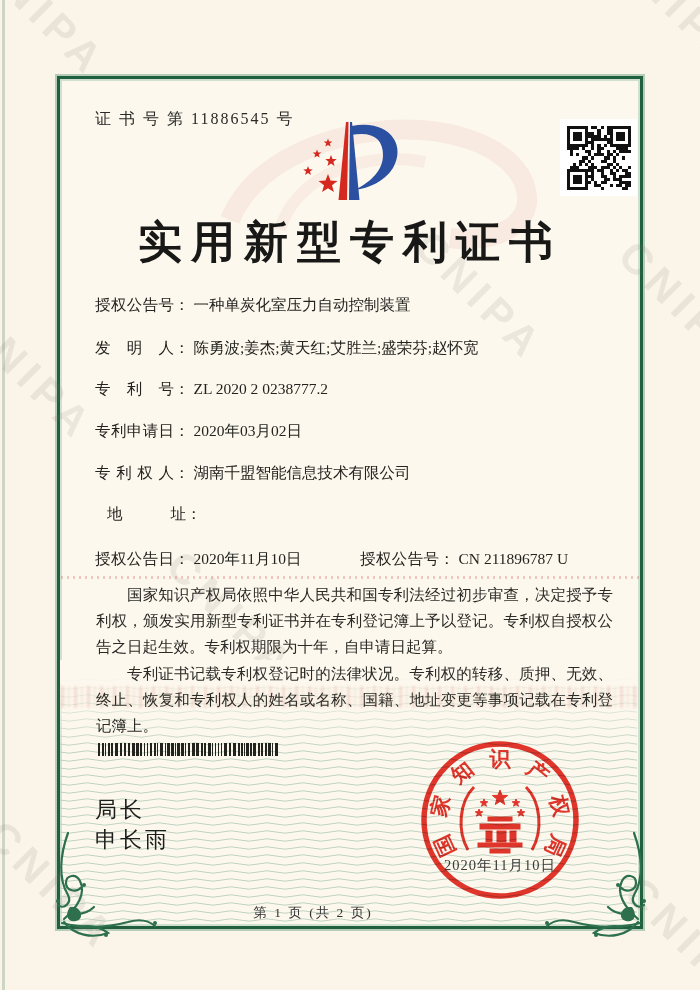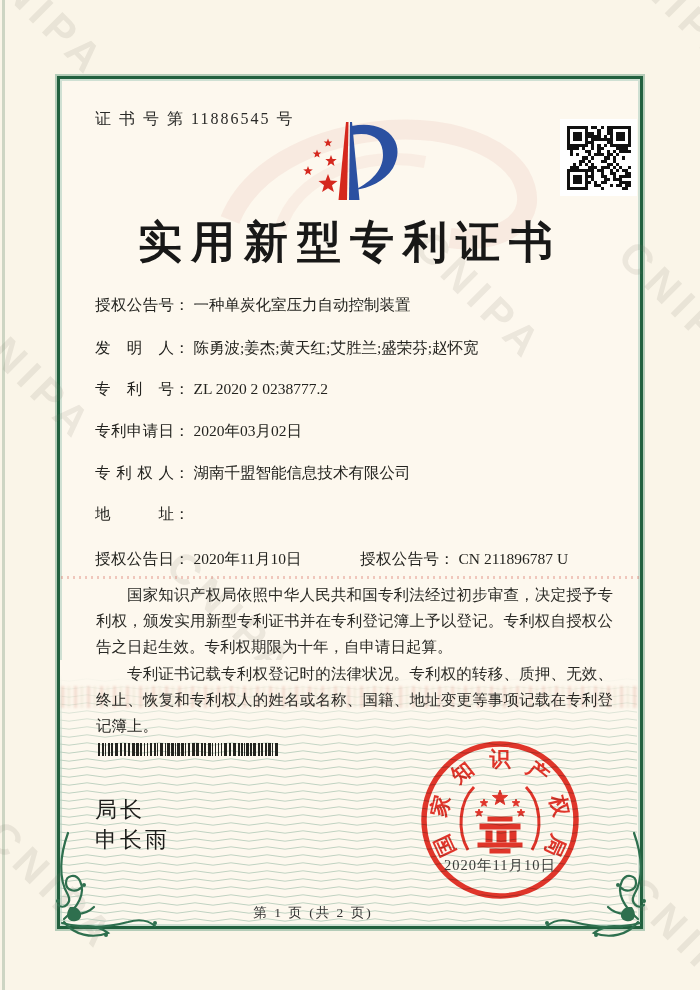--- a/index.html
+++ b/index.html
@@ -27,21 +27,21 @@
   .qrbox{position:absolute;left:560px;top:119px;width:77px;height:77px;background:#fff;z-index:3;
          display:flex;align-items:center;justify-content:center;}
   .logo{position:absolute;left:285px;top:106px;z-index:3;}
   .title{position:absolute;left:0;right:0;top:213px;text-align:center;font-size:44px;font-weight:bold;
          letter-spacing:9px;color:#181817;z-index:3;}
   
   .row{position:absolute;left:95px;font-size:15.5px;color:#23231f;z-index:3;white-space:nowrap;}
   .flabel{display:inline-block;min-width:79px;text-align:justify;text-align-last:justify;
           -moz-text-align-last:justify;white-space:nowrap;}
   .colon{margin-right:4px;}
-  .addr-row{display:flex;white-space:normal;}
+  .addr-row{display:flex;white-space:normal;margin-left:12px;}
   .addr-val{width:444px;line-height:23px;}
   .subcol{position:absolute;left:265px;top:0;white-space:nowrap;}
   
   .paras{position:absolute;left:95px;top:581px;width:519px;font-size:15.5px;line-height:26px;
          text-align:justify;color:#2a2a26;z-index:3;}
   .paras p{margin:1px;text-indent:2em;}
   
   #barcode{position:absolute;left:98px;top:743px;z-index:3;}
   .signblock{position:absolute;left:95px;top:795px;font-size:22px;line-height:30px;letter-spacing:3px;
              color:#1d1d1b;z-index:3;}

